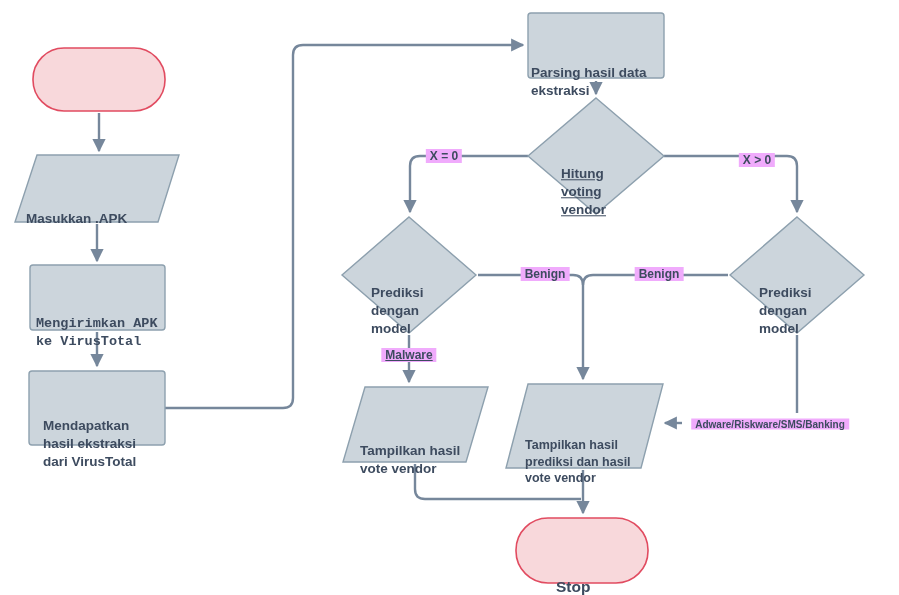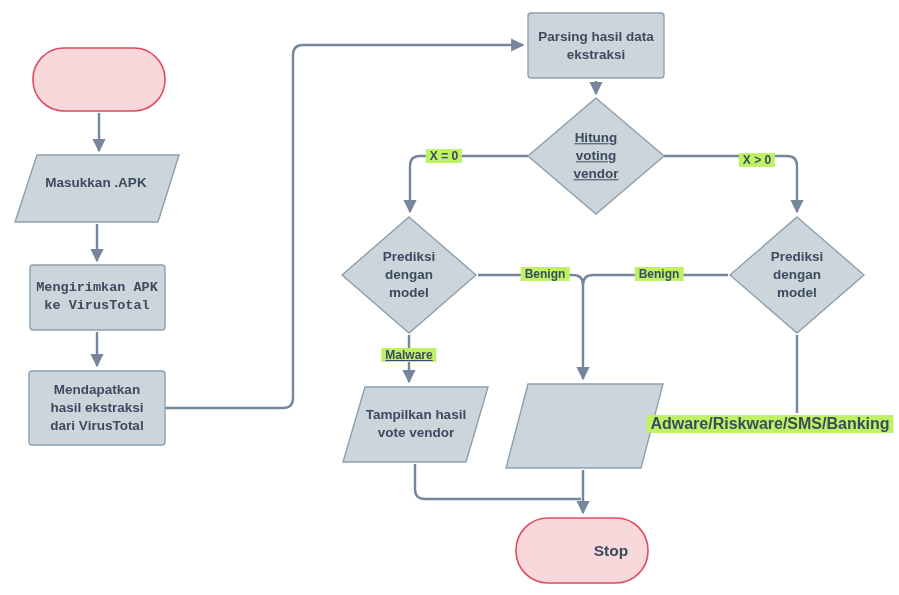--- a/index.html
+++ b/index.html
@@ -3,33 +3,34 @@
 <meta charset="utf-8">
 <style>
   html,body{margin:0;padding:0;background:#ffffff;}
   .canvas{
     position:relative;width:899px;height:595px;background:#ffffff;
     font-family:"Liberation Sans", sans-serif;overflow:hidden;
   }
   .canvas svg{position:absolute;left:0;top:0;}
   .nlabel{
     position:absolute;transform:translate(-50%,-50%);
-    text-align:center;color:var(--text,#3d4b5f);
+    text-align:left;color:var(--text,#3d4b5f);
     font-size:13.5px;line-height:1.32;font-weight:600;
     pointer-events:none;
+    margin-top:36px;
   }
   .nlabel.big{font-size:15.5px;}
   .nlabel.small{font-size:12.5px;}
   .elabel{
     position:absolute;transform:translate(-50%,-50%);
-    background:#bef264;padding:0 4px;white-space:nowrap;
+    background:#f0abfc;padding:0 4px;white-space:nowrap;
     color:var(--text,#3d4b5f);font-size:12px;font-weight:600;
     pointer-events:none;
   }
-  .elabel.wide{font-size:16px;}
+  .elabel.wide{font-size:10px;}
   .shape-node{fill:var(--node-fill,#ccd5dc);stroke:var(--node-border,#8da0ae);stroke-width:1.4;}
   .shape-terminal{fill:var(--terminal-fill,#f8d8db);stroke:var(--terminal-border,#e14b60);stroke-width:1.6;}
   .edge{fill:none;stroke:var(--connector,#76879b);stroke-width:2.4;stroke-linejoin:round;}
 </style>
 </head>
 <body>
 
 <div class="canvas">
 
   <svg width="899" height="595" viewBox="0 0 899 595">
@@ -68,20 +69,21 @@
   </svg>
 
   <div class="nlabel" style="left:96px;top:183px;width:140px;">Masukkan .APK</div>
   <div class="nlabel" style="left:97px;top:297px;width:122px;font-family:Liberation Mono, monospace;">Mengirimkan APK ke VirusTotal</div>
   <div class="nlabel" style="left:97px;top:408px;width:108px;">Mendapatkan hasil ekstraksi dari VirusTotal</div>
   <div class="nlabel" style="left:596px;top:46px;width:130px;">Parsing hasil data ekstraksi</div>
   <div class="nlabel" style="left:596px;top:156px;width:70px;text-decoration:underline;">Hitung voting vendor</div>
   <div class="nlabel" style="left:409px;top:275px;width:76px;">Prediksi dengan model</div>
   <div class="nlabel" style="left:797px;top:275px;width:76px;">Prediksi dengan model</div>
   <div class="nlabel" style="left:416px;top:424px;width:112px;">Tampilkan hasil vote vendor</div>
+  <div class="nlabel small" style="left:584px;top:426px;width:118px;">Tampilkan hasil prediksi dan hasil vote vendor</div>
   <div class="nlabel big" style="left:611px;top:551px;width:110px;">Stop</div>
 
   <div class="elabel" style="left:444px;top:156px;">X = 0</div>
   <div class="elabel" style="left:757px;top:160px;">X &gt; 0</div>
   <div class="elabel" style="left:545px;top:274px;">Benign</div>
   <div class="elabel" style="left:659px;top:274px;">Benign</div>
   <div class="elabel" style="left:409px;top:355px;text-decoration:underline;">Malware</div>
   <div class="elabel wide" style="left:770px;top:424px;">Adware/Riskware/SMS/Banking</div>
 
 </div>

